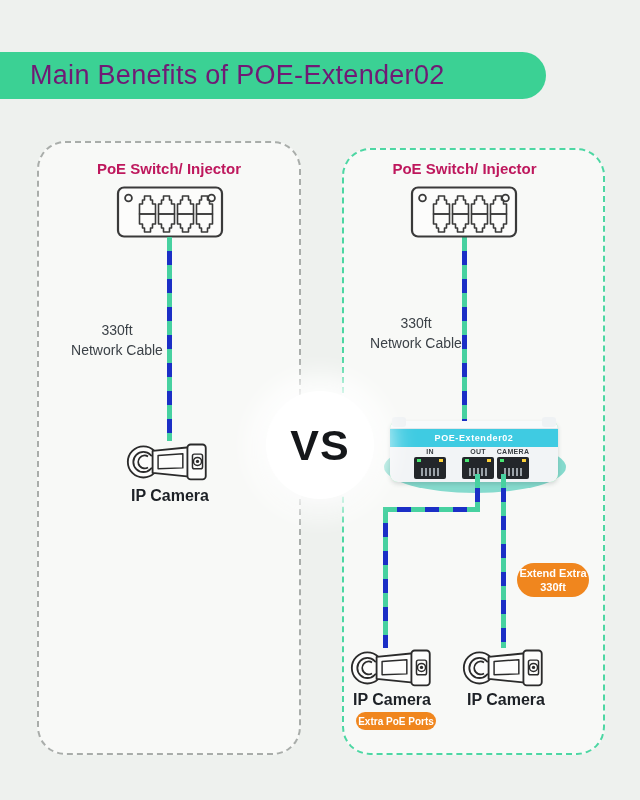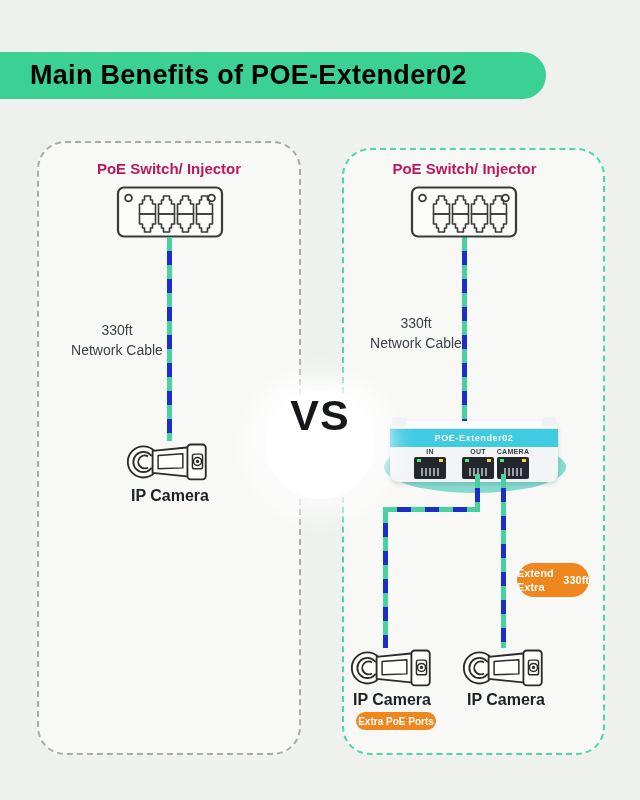--- a/index.html
+++ b/index.html
@@ -11,21 +11,21 @@
   }
   .stage{position:relative;width:640px;height:800px;}
 
   
   .banner{
     position:absolute;left:0;top:52px;width:546px;height:47px;
     background:#3bd194;border-radius:0 24px 24px 0;
     display:flex;align-items:center;padding-left:30px;box-sizing:border-box;
   }
   .banner h1{
-    margin:0;color:#000000;font-size:27px;font-weight:700;letter-spacing:.3px;
+    margin:0;color:#701a75;font-size:27px;font-weight:400;letter-spacing:.3px;
   }
 
   
   .panel{
     position:absolute;box-sizing:border-box;background:#f8f9f7;border-radius:28px;
   }
   .panel.left{left:37px;top:141px;width:264px;height:614px;border:2px dashed #a9adaa;}
   .panel.right{left:342px;top:148px;width:263px;height:607px;border:2px dashed #4cd7a3;}
 
   .device-title{
@@ -45,21 +45,21 @@
   }
   .cable-h{
     position:absolute;height:5px;z-index:3;
     background:repeating-linear-gradient(90deg,#47d1a0 0 14px,#1b2fc6 14px 28px);
   }
   .cable-back{z-index:1;}
 
   
   .vs-circle{
     position:absolute;left:266px;top:391px;width:108px;height:108px;border-radius:50%;
-    background:#ffffff;z-index:6;display:flex;align-items:flex-start;justify-content:center;
+    background:#ffffff;z-index:6;display:flex;align-items:center;justify-content:center;
     box-shadow:0 0 26px 16px rgba(255,255,255,.92), 0 6px 18px rgba(60,70,65,.10);
   }
   .vs-circle span{font-size:43px;font-weight:700;color:#15171a;letter-spacing:1px;}
 
   
   .shadow-ellipse{
     position:absolute;left:384px;top:441px;width:182px;height:52px;border-radius:50%;
     background:#85dacd;z-index:1;
   }
   .extender{
@@ -84,21 +84,21 @@
   .rj-port .led-g{position:absolute;top:2px;left:3px;width:4px;height:3px;background:#49e873;}
   .rj-port .led-y{position:absolute;top:2px;right:3px;width:4px;height:3px;background:#ffd43a;}
   .rj-port .pins{
     position:absolute;bottom:3px;left:50%;transform:translateX(-50%);width:18px;height:8px;
     background:repeating-linear-gradient(90deg,#9aa1a7 0 2px,#23262a 2px 4px);
   }
 
   
   .badge{
     position:absolute;background:#f0861e;color:#ffffff;font-weight:700;z-index:4;
-    display:flex;align-items:center;justify-content:center;
+    display:flex;flex-direction:column;align-items:center;justify-content:center;
   }
   .badge.extend{left:517px;top:563px;width:72px;height:34px;border-radius:17px;font-size:11px;line-height:1.3;}
   .badge.ports{left:356px;top:712px;width:80px;height:18px;border-radius:9px;font-size:10px;}
 
   .art{position:absolute;z-index:2;}
 </style>
 </head>
 <body>
 
 <div class="stage">

